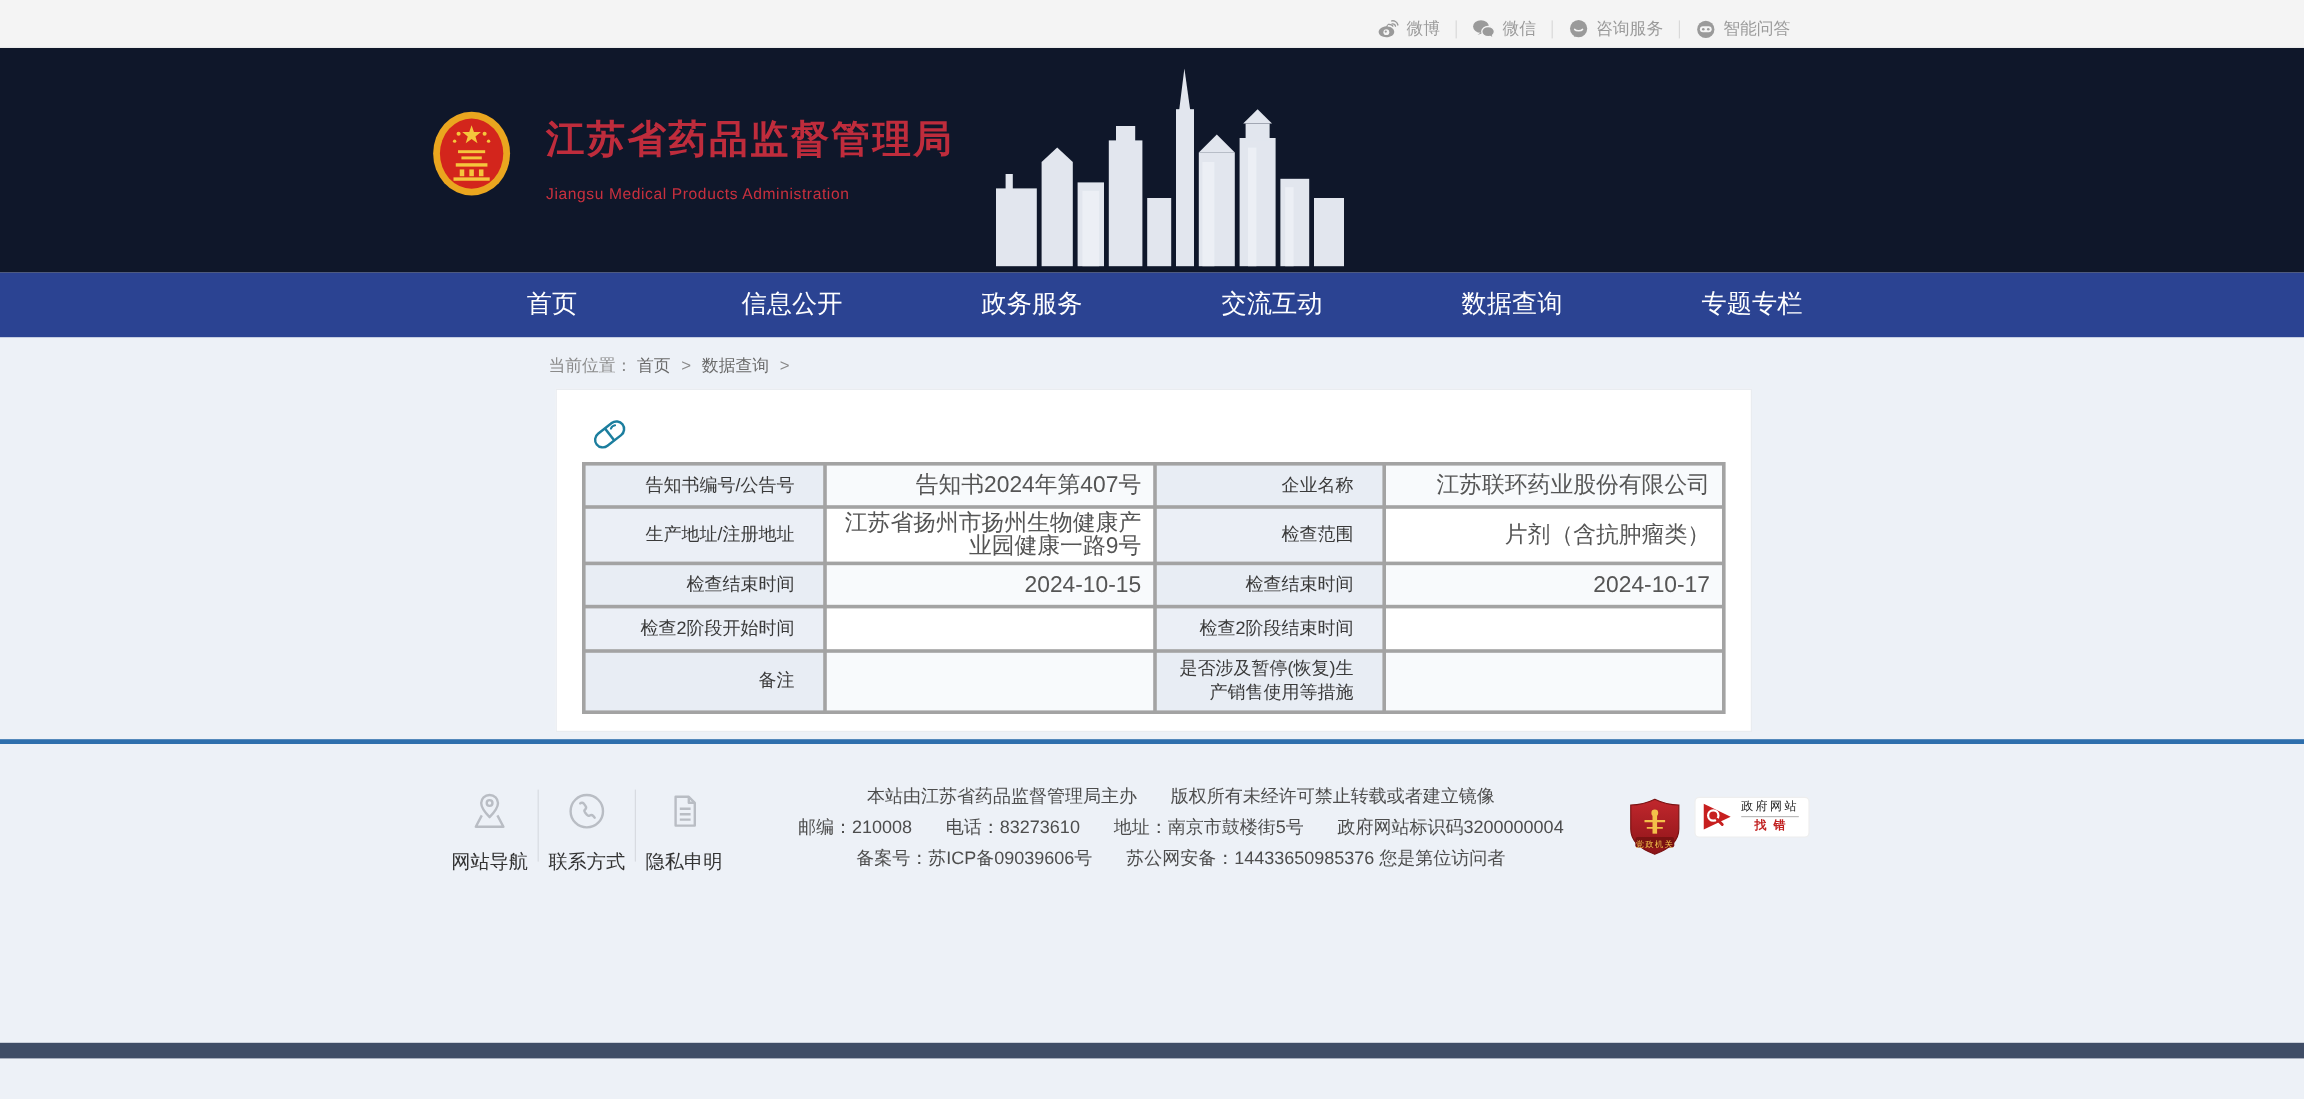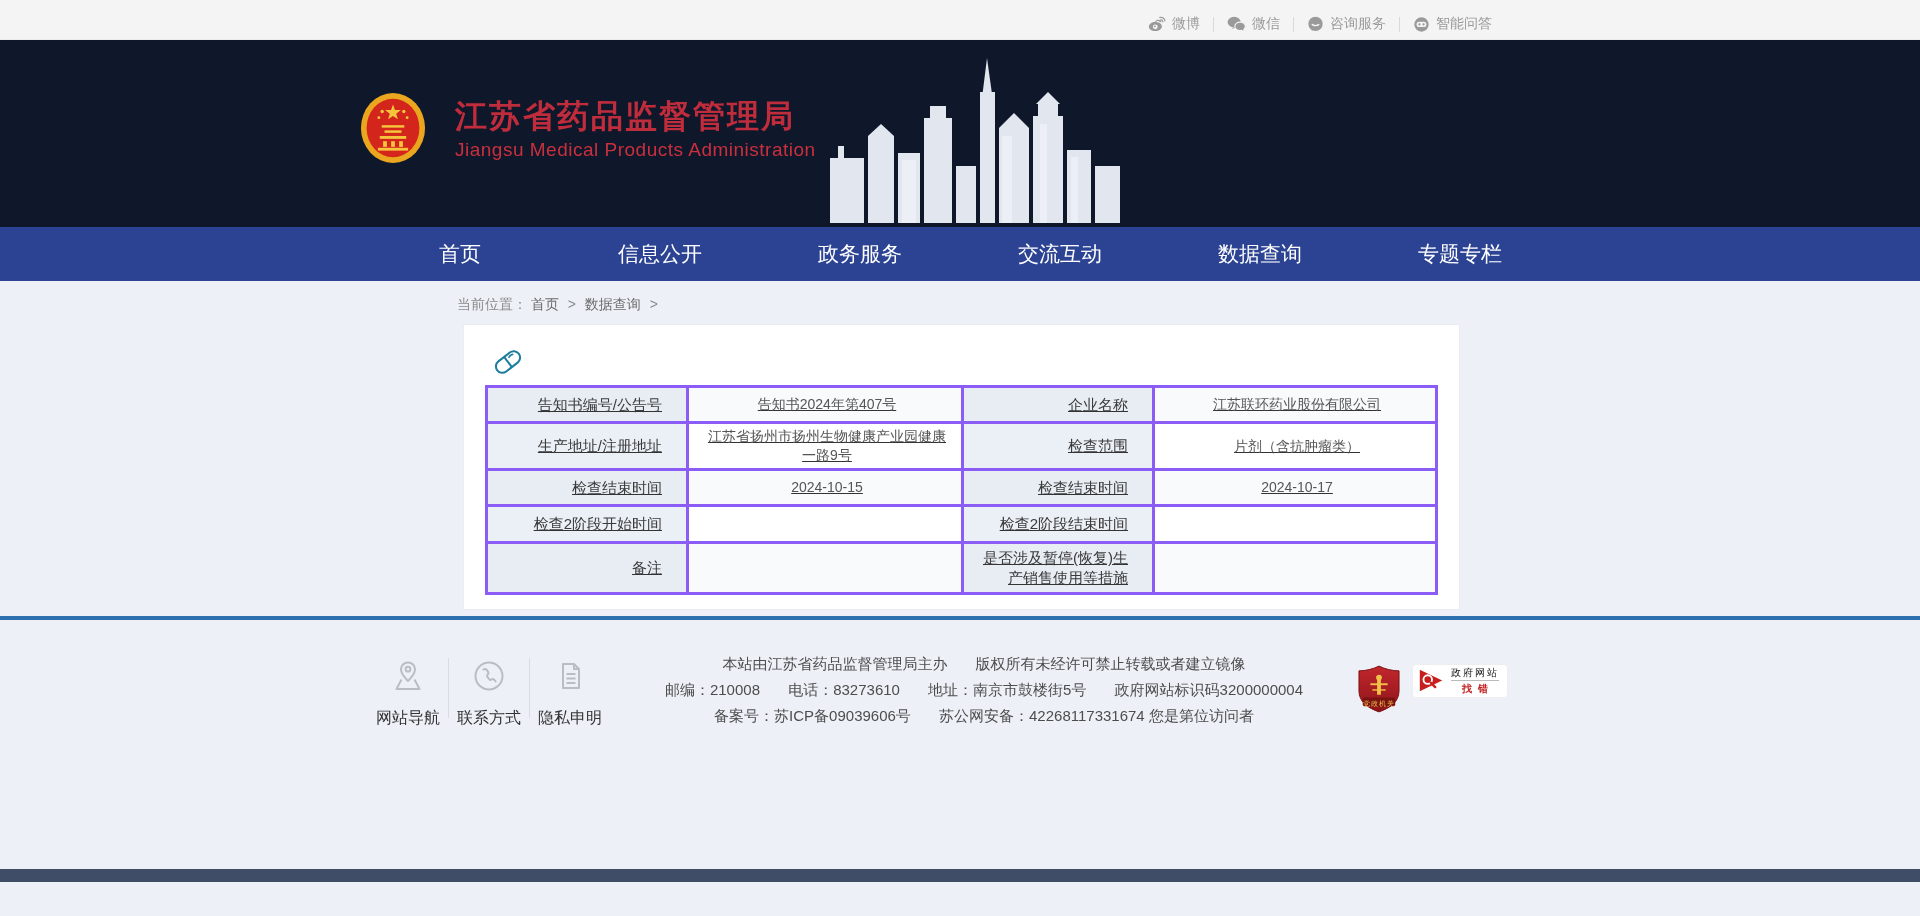--- a/index.html
+++ b/index.html
@@ -17,43 +17,43 @@
   .tb-link { display: flex; align-items: center; gap: 6px; color: #9b9b9b; font-size: 14px; cursor: pointer; padding: 0 13px; }
   .tb-icon { display: flex; align-items: center; }
   .tb-sep { width: 1px; height: 15px; background: #d9d9d9; }
 
   
   .header { height: 187px; background: #0f172a; position: relative; overflow: hidden; }
   .header .inner { height: 187px; }
   .emblem { position: absolute; left: 0; top: 52px; }
   .brand { position: absolute; left: 95px; top: 55px; }
   .brand-title { font-size: 32px; font-weight: bold; color: #bf2c3c; letter-spacing: 2px; }
-  .brand-sub { font-size: 19px; color: #c9303e; margin-top: 0; letter-spacing: 0.5px; }
+  .brand-sub { font-size: 13px; color: #c9303e; margin-top: 15px; letter-spacing: 0.5px; }
   .skyline { position: absolute; left: 470px; bottom: 0; }
 
   
   .nav { height: 54px; background: #2b4392; }
   .nav .inner { display: flex; height: 54px; }
   .nav-item { width: 200px; text-align: center; line-height: 54px; color: #ffffff; font-size: 21px; cursor: pointer; text-decoration: none; }
 
   
   .breadcrumb-bar { padding: 13px 0 10px; }
   .breadcrumb-bar .inner { padding-left: 97px; font-size: 14px; color: #8a8a8a; line-height: 20px; }
   .bc-link { color: #6b6b6b; cursor: pointer; }
   .bc-sep { margin: 0 5px; color: #8a8a8a; }
 
   
   .main-wrap { padding-bottom: 6px; }
   .card { margin-left: 103px; width: 997px; background: #ffffff; border: 1px solid #e9ecf0; padding: 20px 21px 14px; }
   .pill-wrap { height: 30px; margin-left: 6px; margin-bottom: 10px; }
 
-  table.detail-table { border-collapse: separate; border-spacing: 3px; width: 953px; table-layout: fixed; background: #8b5cf6; text-decoration: underline; }
+  table.detail-table { border-collapse: separate; border-spacing: 3px; width: 953px; table-layout: fixed; background: #a3a3a3; }
   .detail-table td { vertical-align: middle; font-size: 15px; }
   .detail-table td.lbl { text-align: right; padding-right: 24px; padding-left: 8px; color: #3a3a3a; line-height: 20px; }
-  .detail-table td.val { text-align: center; padding-left: 14px; padding-right: 10px; color: #555; font-size: 14px; line-height: 19px; }
+  .detail-table td.val { text-align: right; padding-left: 14px; padding-right: 10px; color: #555; font-size: 19px; line-height: 19px; }
   .detail-table tr:nth-child(odd) td.lbl { background: #e8edf4; }
   .detail-table tr:nth-child(odd) td.val { background: #f8fafc; }
   .detail-table tr:nth-child(even) td.lbl { background: #ebeff6; }
   .detail-table tr:nth-child(even) td.val { background: #ffffff; }
   tr.r1 td { height: 33px; }
   tr.r2 td { height: 44px; }
   tr.r3 td { height: 33px; }
   tr.r4 td { height: 34px; }
   tr.r5 td { height: 33px; }
   tr.r6 td { height: 48px; }
@@ -312,21 +312,21 @@
         <span class="seg">版权所有未经许可禁止转载或者建立镜像</span>
       </div>
       <div class="f-line">
         <span class="seg">邮编：210008</span>
         <span class="seg">电话：83273610</span>
         <span class="seg">地址：南京市鼓楼街5号</span>
         <span class="seg">政府网站标识码3200000004</span>
       </div>
       <div class="f-line">
         <span class="seg">备案号：苏ICP备09039606号</span>
-        <span class="seg">苏公网安备：42268117331674 您是第位访问者</span>
+        <span class="seg">苏公网安备：14433650985376 您是第位访问者</span>
       </div>
     </div>
     <div class="f-badges">
       <div class="shield">
         <svg viewBox="0 0 44 50" width="42" height="50">
           <defs>
             <linearGradient id="shieldg" x1="0" y1="0" x2="0" y2="1">
               <stop offset="0" stop-color="#c1272d"></stop>
                 <stop offset="1" stop-color="#8c1418"></stop>
             </linearGradient>

